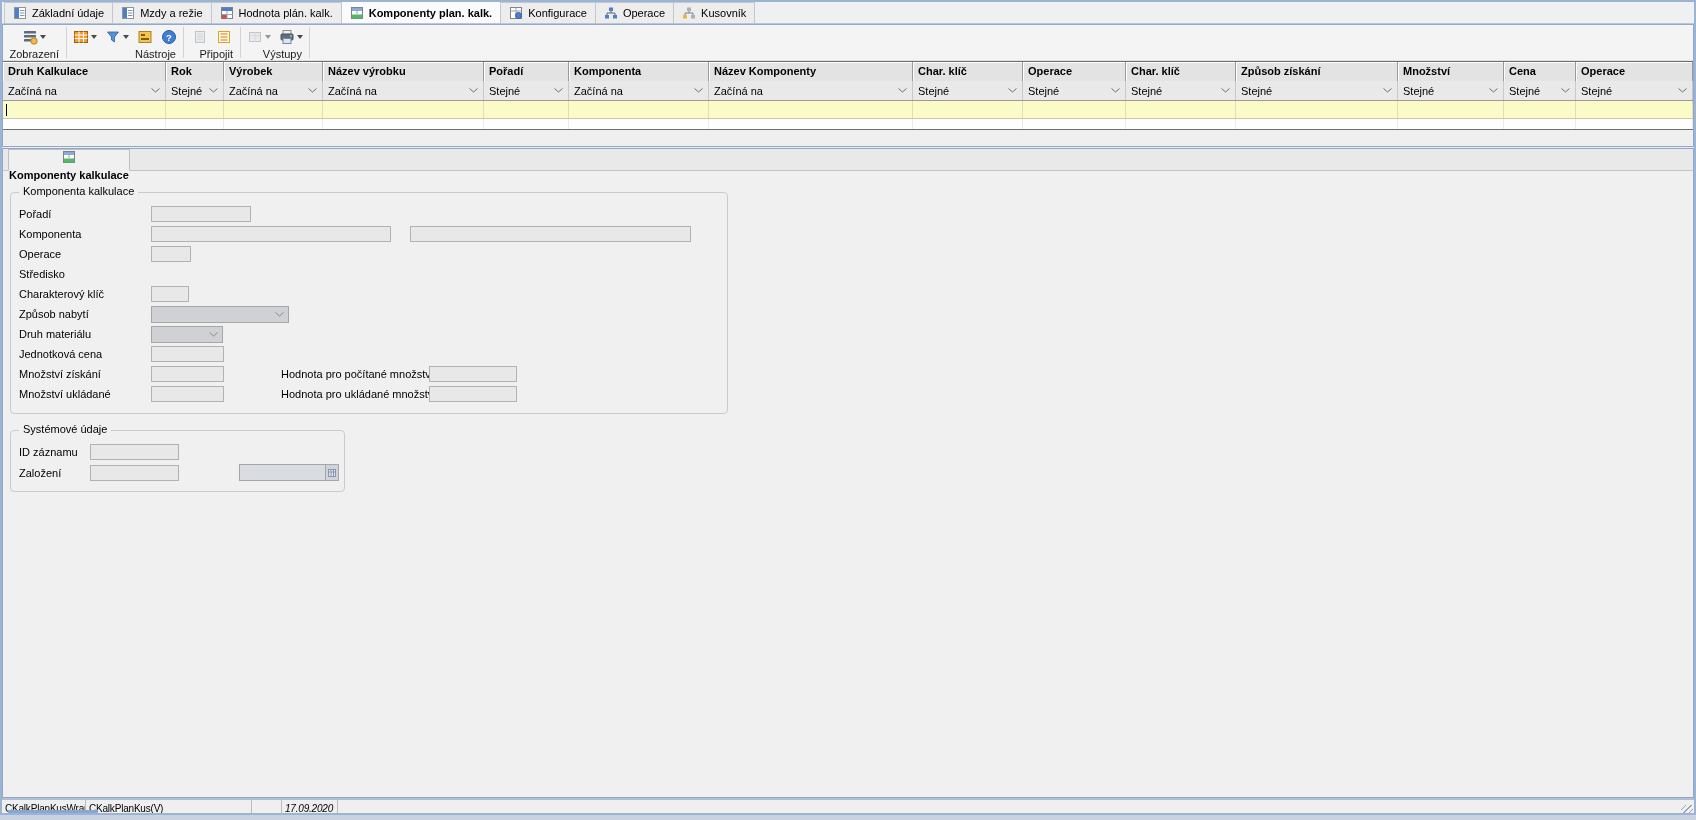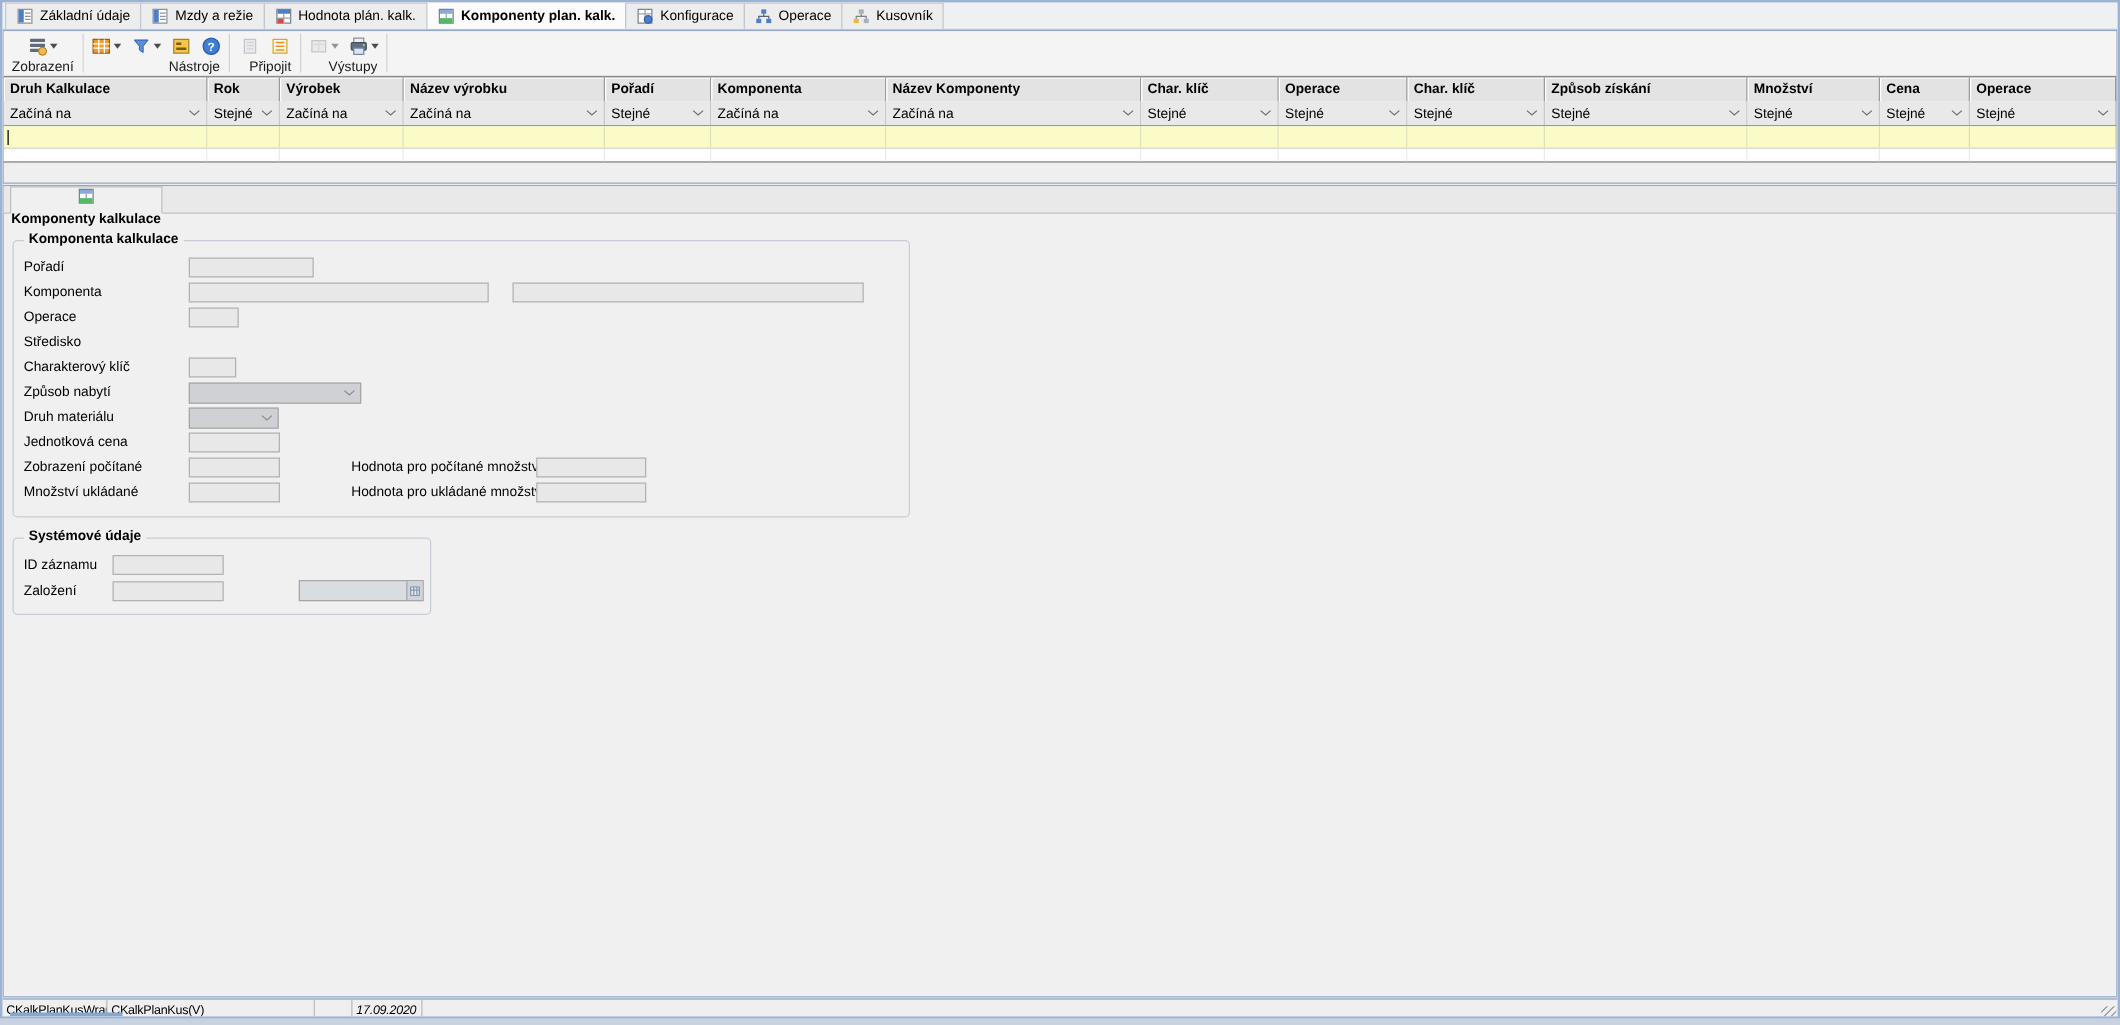--- a/index.html
+++ b/index.html
@@ -49,21 +49,21 @@
   .caret{width:1px;height:12px;background:#000;margin-left:3px;}
   .chev{flex:0 0 auto;margin-left:4px;display:flex;align-items:center;}
   
   .lower-pane{position:absolute;left:0;top:146px;width:1692px;height:650px;
     border:1px solid #94a8c6;background:#f0f0f0;}
   .sub-tabbar{position:absolute;left:0;top:0;width:100%;height:22px;background:#e9e9e9;
     border-bottom:1px solid #c4c4c4;display:flex;align-items:flex-end;padding-left:5px;}
   .sub-tab{height:22px;display:flex;align-items:center;gap:5px;padding:0 0;background:#f0f0f0;
     border:1px solid #bfbfbf;border-bottom:1px solid #f0f0f0;margin-bottom:-1px;font-weight:bold;white-space:nowrap;flex-direction:column;}
   .groupbox{position:absolute;border:1px solid #c7ccd4;border-radius:4px;}
-  .gb-title{position:absolute;top:-8px;left:8px;background:#f0f0f0;padding:0 4px;font-weight:bold;white-space:nowrap;}
+  .gb-title{position:absolute;top:-8px;left:8px;background:#f0f0f0;padding:0 4px;font-weight:normal;white-space:nowrap;}
   .flabel{position:absolute;white-space:nowrap;line-height:16px;}
   .fld{position:absolute;height:16px;background:#e8e8e8;border:1px solid #b2b2b2;
     font-family:"Liberation Sans",sans-serif;font-size:11px;padding:0 3px;outline:none;}
   .combo{position:absolute;height:17px;background:#cfd1d4;border:1px solid #a6a6a6;
     display:flex;align-items:center;justify-content:flex-end;padding-right:4px;}
   .datebox{position:absolute;height:17px;background:#d9dce0;border:1px solid #a6a6a6;
     display:flex;align-items:stretch;justify-content:flex-end;}
   .datebtn{width:13px;background:#d0d4da;border-left:1px solid #a6a6a6;
     display:flex;align-items:center;justify-content:center;}
   
@@ -497,21 +497,21 @@
           <span class="chev">
             <svg width="9" height="5">
               <polyline points="0.5,0.5 4.5,4 8.5,0.5" fill="none" stroke="#8a8a8a"></polyline>
             </svg>
           </span>
         </div>
 
       <div class="flabel" style="left:8px;top:153px;">Jednotková cena</div>
       <input class="fld" style="left: 140px; top: 153px; width: 73px;" readonly="">
 
-      <div class="flabel" style="left:8px;top:173px;">Zobrazení počítané</div>
+      <div class="flabel" style="left:8px;top:173px;">Množství získání</div>
       <input class="fld" style="left: 140px; top: 173px; width: 73px;" readonly="">
       <div class="flabel" style="left:270px;top:173px;">Hodnota pro počítané množství</div>
       <input class="fld" style="left: 418px; top: 173px; width: 88px;" readonly="">
 
       <div class="flabel" style="left:8px;top:193px;">Množství ukládané</div>
       <input class="fld" style="left: 140px; top: 193px; width: 73px;" readonly="">
       <div class="flabel" style="left:270px;top:193px;">Hodnota pro ukládané množství</div>
       <input class="fld" style="left: 418px; top: 193px; width: 88px;" readonly="">
     </div>
 

